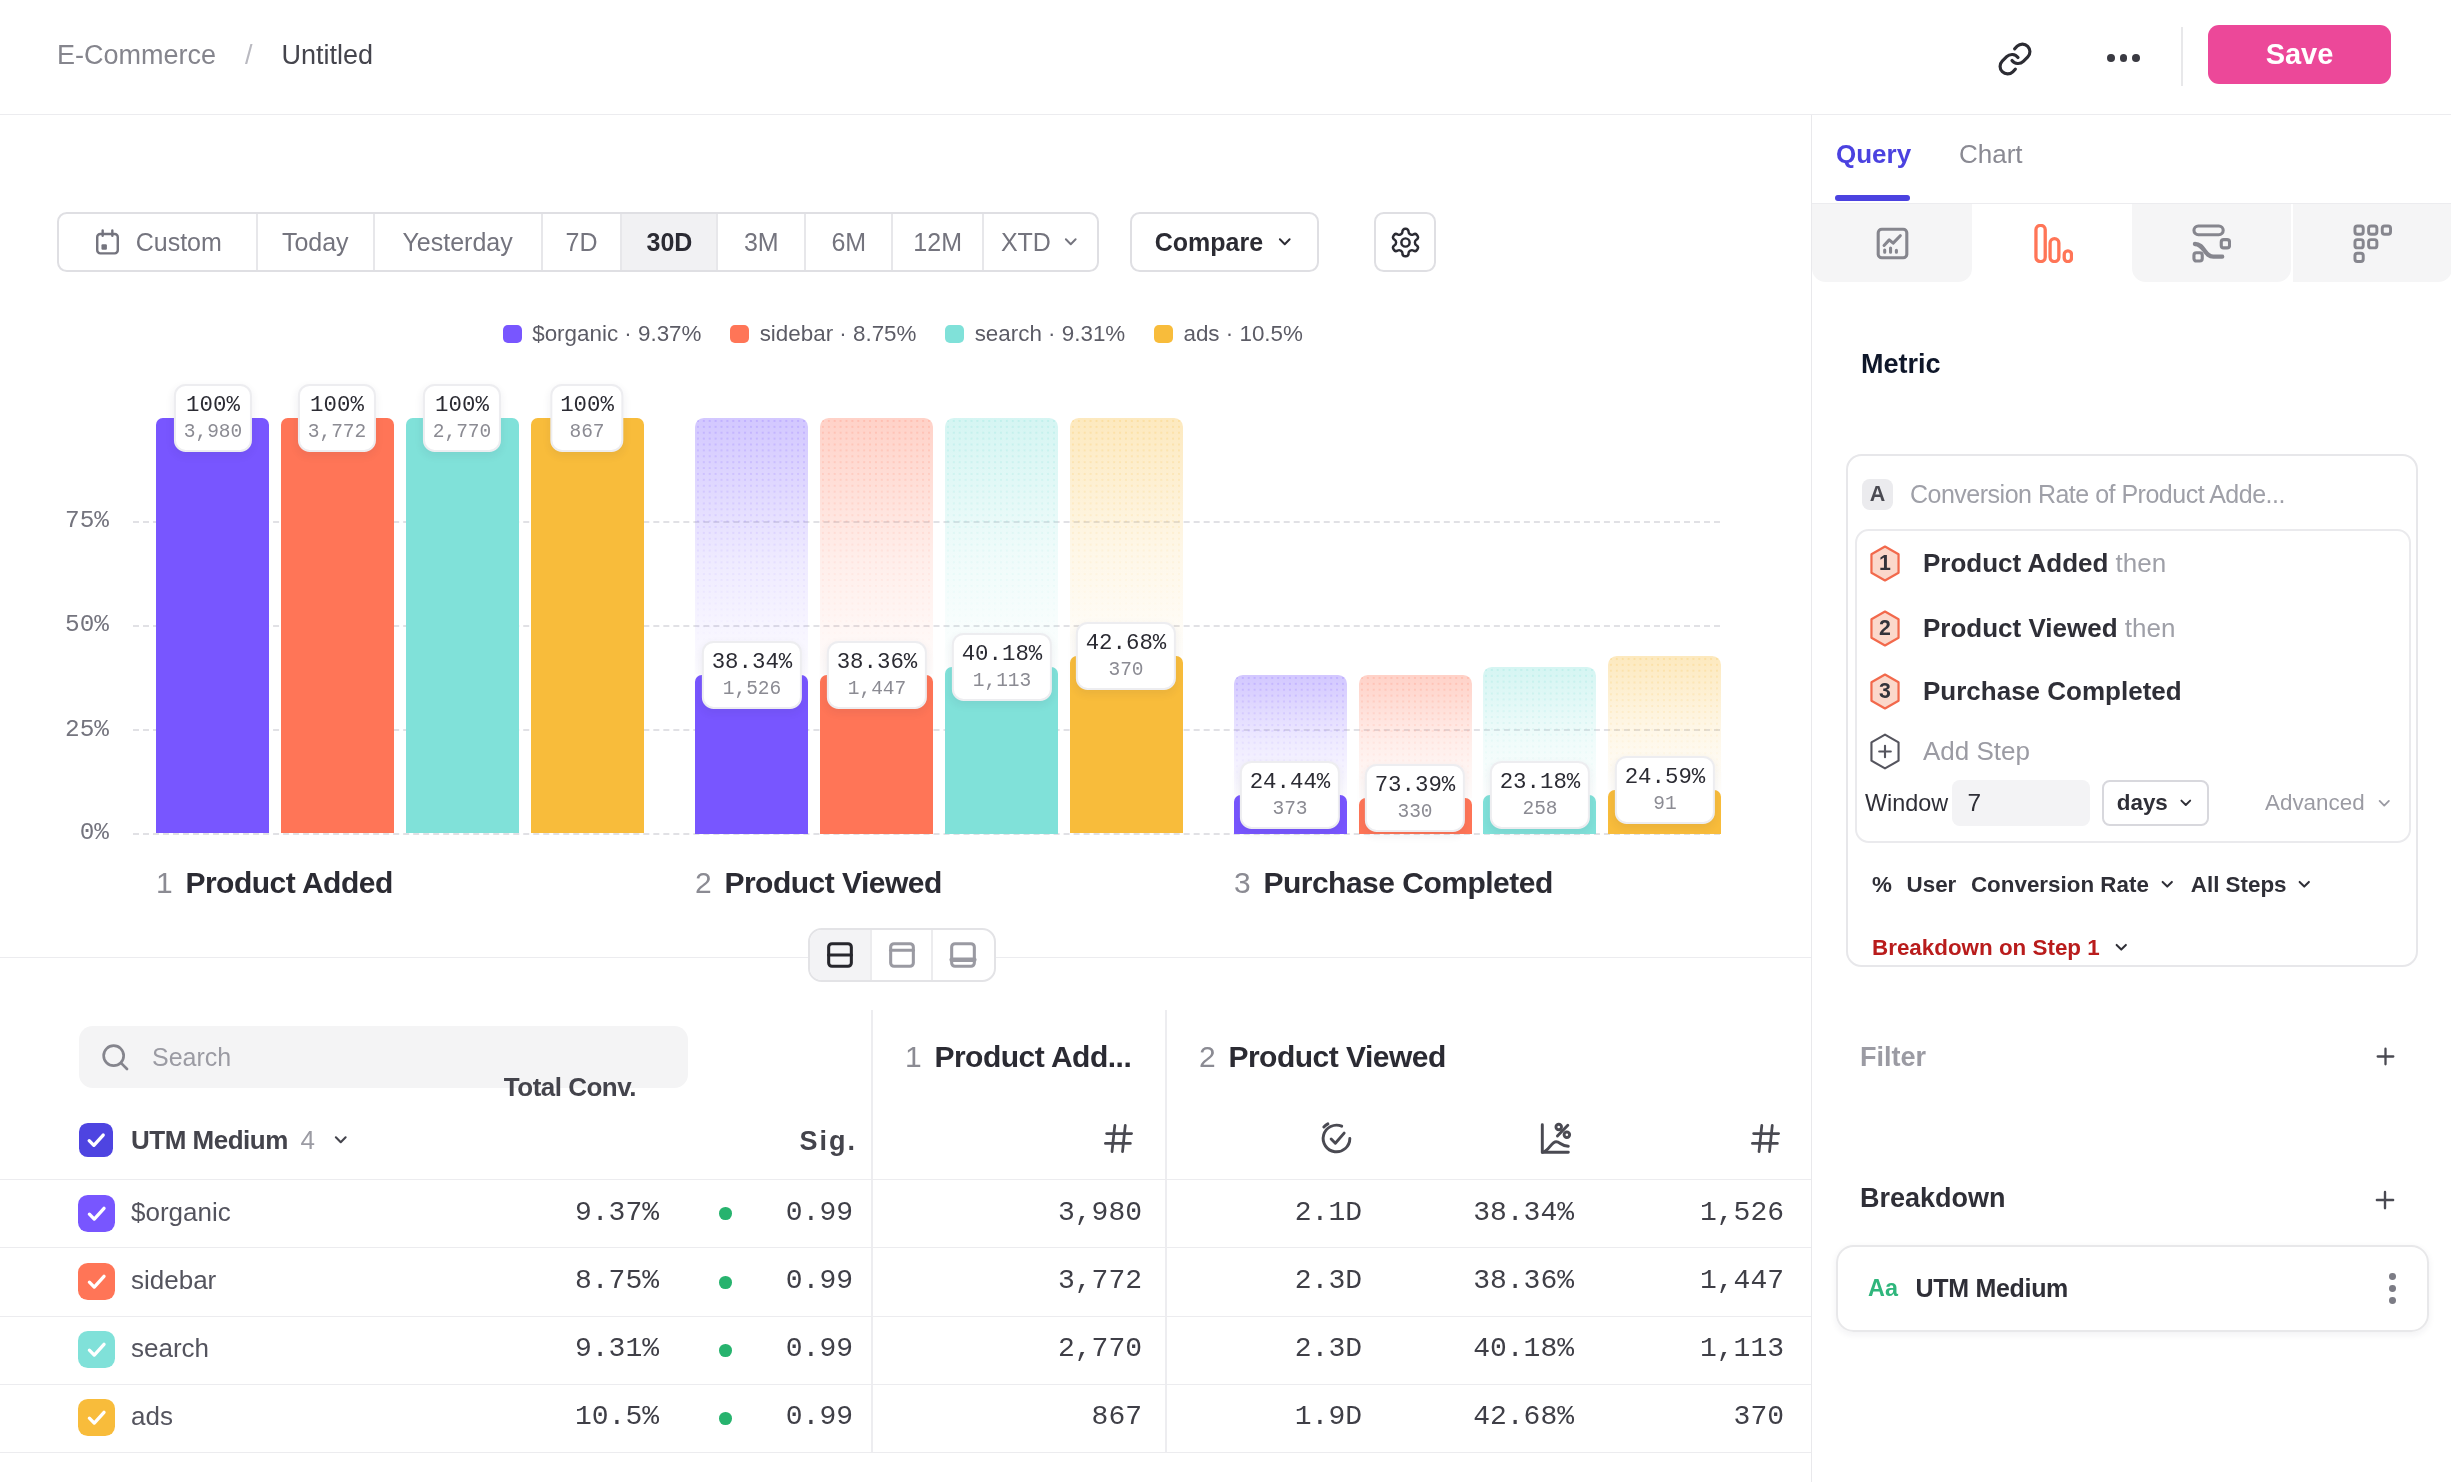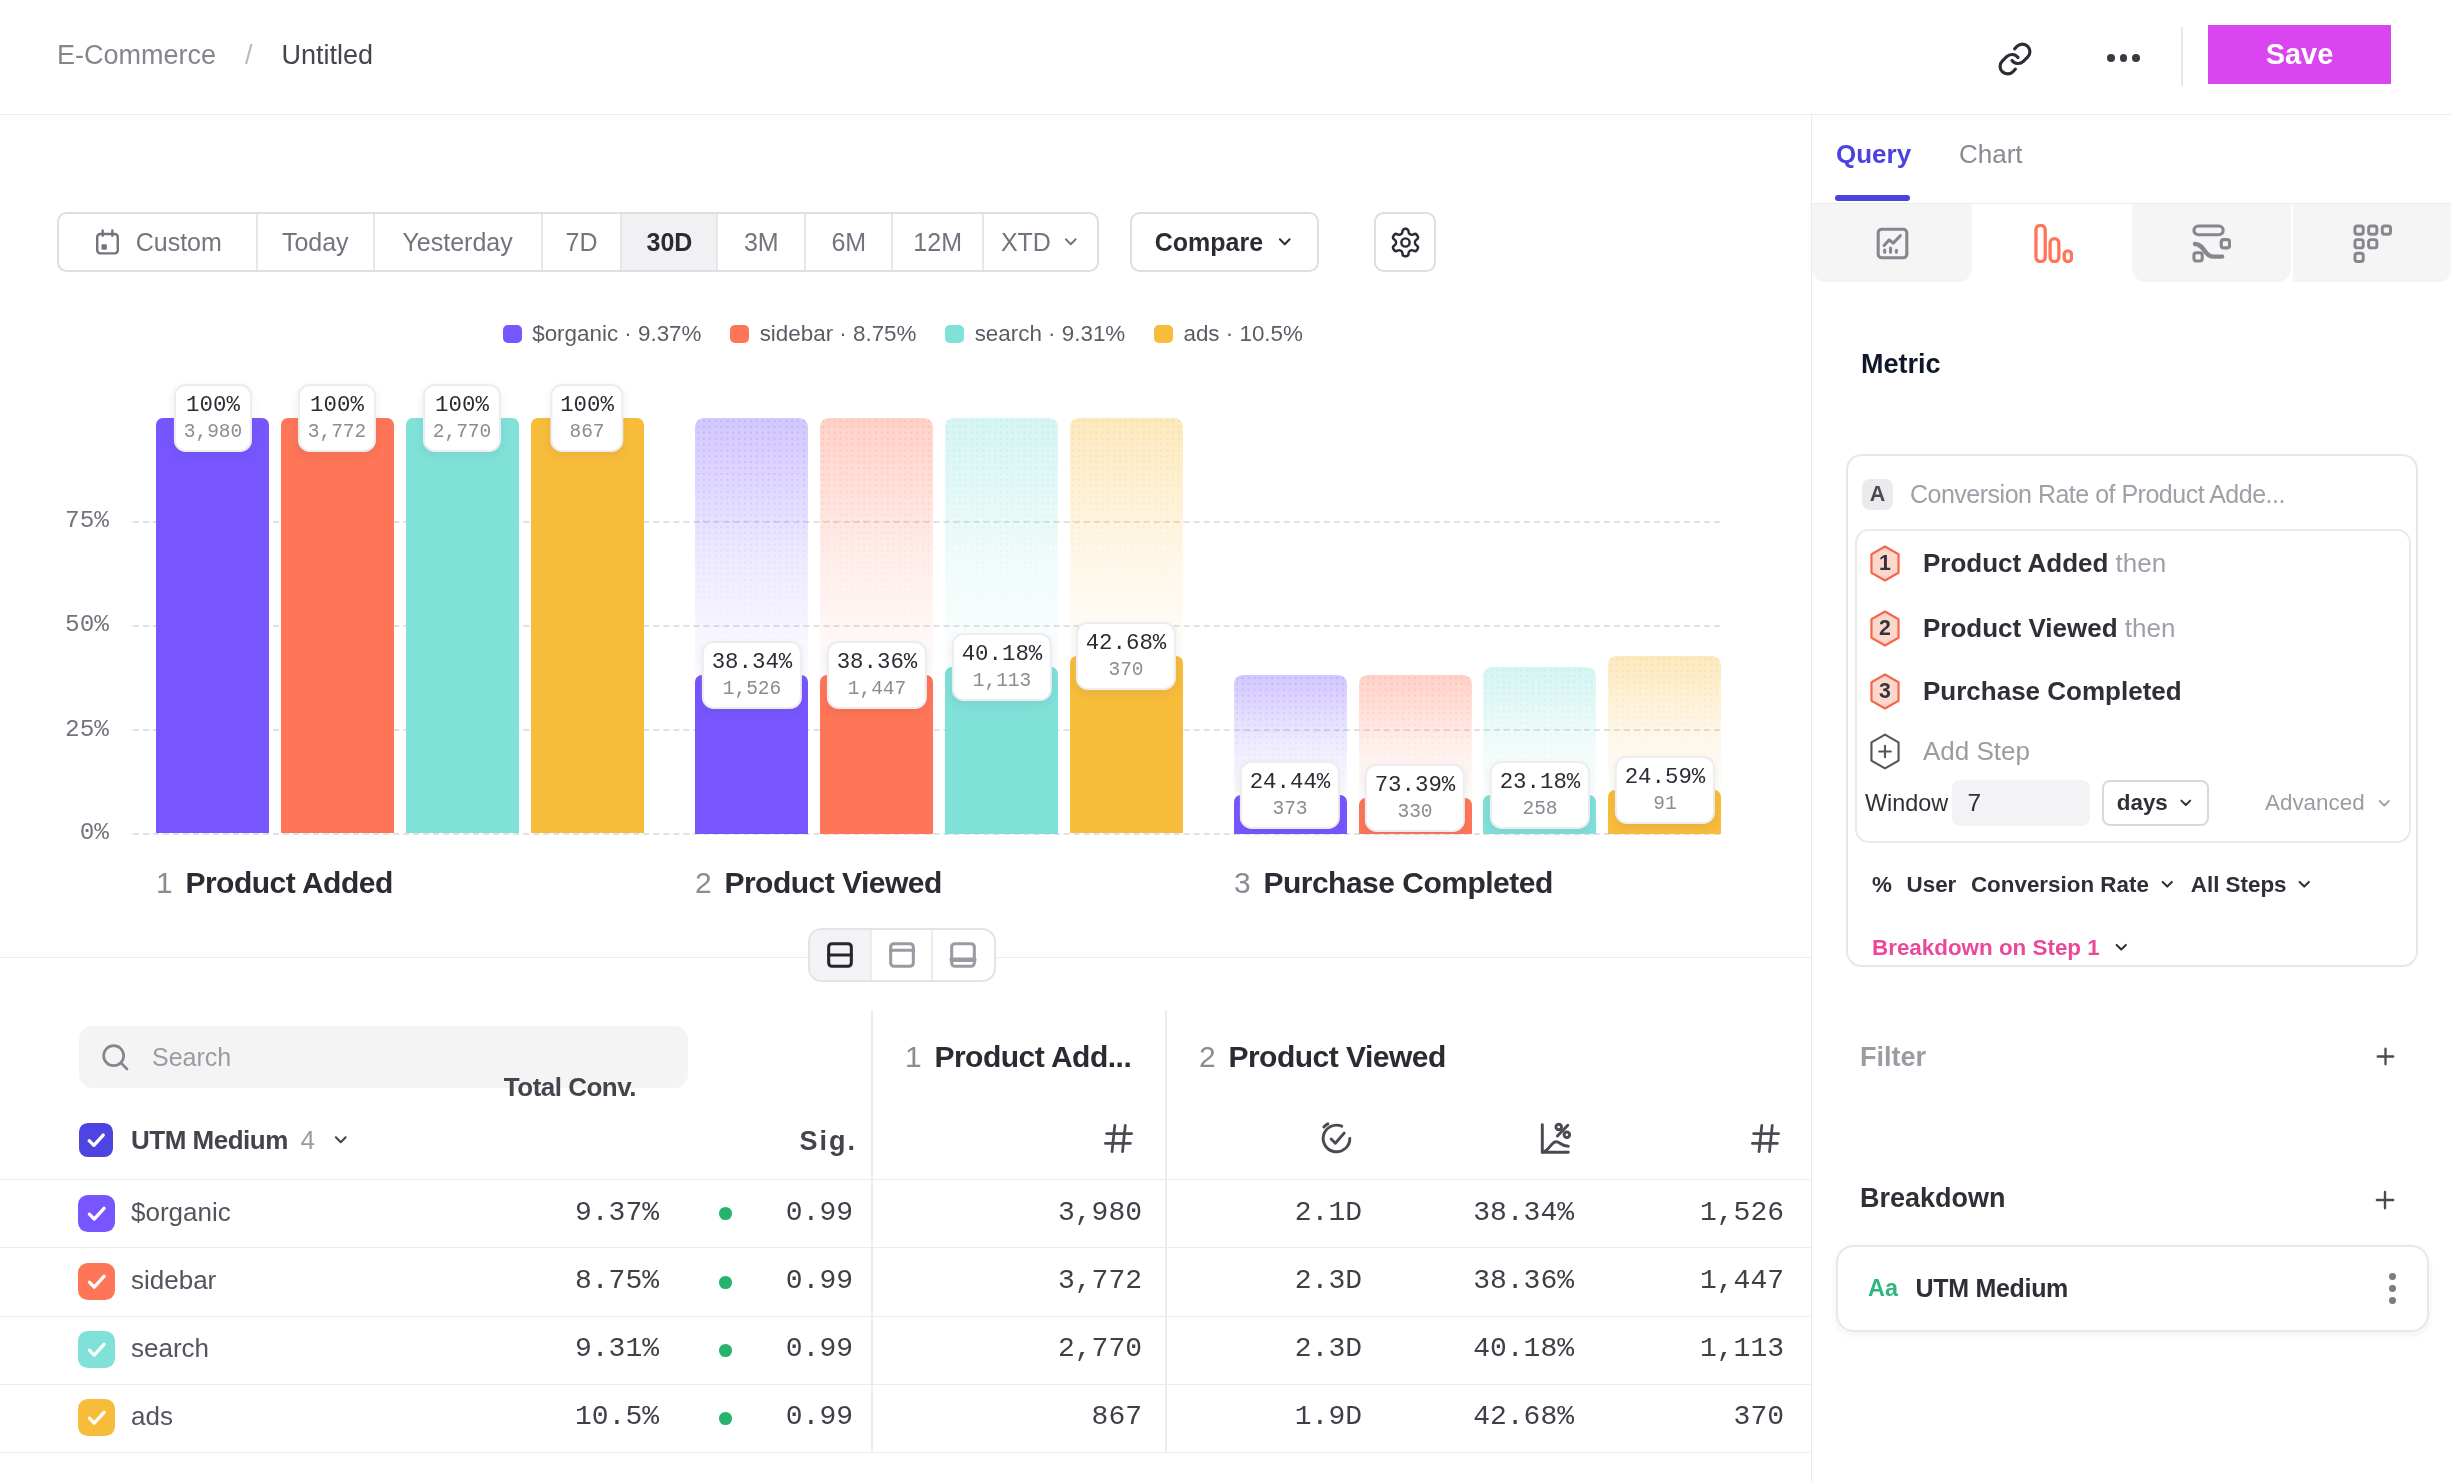--- a/index.html
+++ b/index.html
@@ -44,21 +44,21 @@
   <svg class="abs" style="left:1997px; top:41px;" width="36" height="36" viewBox="0 0 24 24" fill="none" stroke="#2c2c33" stroke-width="2.1" stroke-linecap="round" stroke-linejoin="round">
       <path d="M10 13a5 5 0 0 0 7.54.54l3-3a5 5 0 0 0-7.07-7.07l-1.72 1.71"></path>
       <path d="M14 11a5 5 0 0 0-7.54-.54l-3 3a5 5 0 0 0 7.07 7.07l1.71-1.71"></path>
     </svg>
   <div class="abs flexc" style="left:2107px; top:54px; gap:4.9px;">
     <div style="width:7.8px;height:7.8px;border-radius:50%;background:#3a3a42;"></div>
     <div style="width:7.8px;height:7.8px;border-radius:50%;background:#3a3a42;"></div>
     <div style="width:7.8px;height:7.8px;border-radius:50%;background:#3a3a42;"></div>
   </div>
   <div class="abs" style="left:2181px; top:27px; width:2px; height:59px; background:#e8e8ea;"></div>
-  <div class="abs flexc" style="left:2208px; top:25px; width:183px; height:59px; background:#d946ef; border-radius:0; justify-content:center;">
+  <div class="abs flexc" style="left:2208px; top:25px; width:183px; height:59px; background:#ec4899; border-radius:11px; justify-content:center;">
     <span style="color:#fff; font-size:29px; font-weight:700;">Save</span>
   </div>
   <div class="hline" style="left:0; top:114px; width:2452px;"></div>
 
   <div class="abs flexc" style="left:57px; top:212px; width:1042px; height:60px; border:2px solid #dfdfe3; border-radius:9.8px; overflow:hidden;">
     <div class="flexc seg" style="width:199px;"><svg width="29" height="29" viewBox="0 0 24 24" fill="none" stroke="#74747e" stroke-width="2" stroke-linecap="round" stroke-linejoin="round" style="margin-right:13.7px;">
           <rect x="3.5" y="5" width="17" height="16" rx="2.5"></rect>
           <path d="M8 2v4.5M16 2v4.5"></path>
           <rect x="7" y="13.5" width="4.5" height="4.5" rx="0.9" fill="#74747e" stroke="none"></rect>
         </svg>Custom</div>
@@ -427,21 +427,21 @@
   <div class="abs flexc" style="left:1872px; top:866px; height:37px; gap:14.6px; font-size:22.4px; font-weight:700; color:#2f2f37;">
     <span>%</span>
       <span>User</span>
       <span style="display:flex;align-items:center;gap:8.8px;">Conversion Rate <svg width="18.5" height="18.5" viewBox="0 0 24 24" fill="none" stroke="#2f2f37" stroke-width="2.6" stroke-linecap="round" stroke-linejoin="round">
           <polyline points="6 9 12 15 18 9"></polyline>
         </svg></span>
       <span style="display:flex;align-items:center;gap:8.8px;">All Steps <svg width="18.5" height="18.5" viewBox="0 0 24 24" fill="none" stroke="#2f2f37" stroke-width="2.6" stroke-linecap="round" stroke-linejoin="round">
           <polyline points="6 9 12 15 18 9"></polyline>
         </svg></span>
   </div>
-  <div class="abs flexc" style="left:1872px; top:929px; height:37px; font-size:22.4px; font-weight:700; color:#ec4899;">Breakdown on Step 1&nbsp;&nbsp;<svg width="18.5" height="18.5" viewBox="0 0 24 24" fill="none" stroke="#2f2f37" stroke-width="2.6" stroke-linecap="round" stroke-linejoin="round">
+  <div class="abs flexc" style="left:1872px; top:929px; height:37px; font-size:22.4px; font-weight:700; color:#b91c1c;">Breakdown on Step 1&nbsp;&nbsp;<svg width="18.5" height="18.5" viewBox="0 0 24 24" fill="none" stroke="#2f2f37" stroke-width="2.6" stroke-linecap="round" stroke-linejoin="round">
         <polyline points="6 9 12 15 18 9"></polyline>
       </svg></div>
   <div class="abs" style="left:1860px; top:1042px; font-size:27px; font-weight:700; color:#9b9ba3;">Filter</div>
   <div class="abs" style="left:2373px; top:1044px;">
       <svg width="25" height="25" viewBox="0 0 24 24" fill="none" stroke="#4a4a52" stroke-width="2.2" stroke-linecap="round">
         <path d="M12 4.5v15M4.5 12h15"></path>
       </svg>
     </div>
   <div class="abs" style="left:1860px; top:1183px; font-size:27px; font-weight:700; color:#2f2f37;">Breakdown</div>
   <div class="abs" style="left:2372px; top:1187px;">

